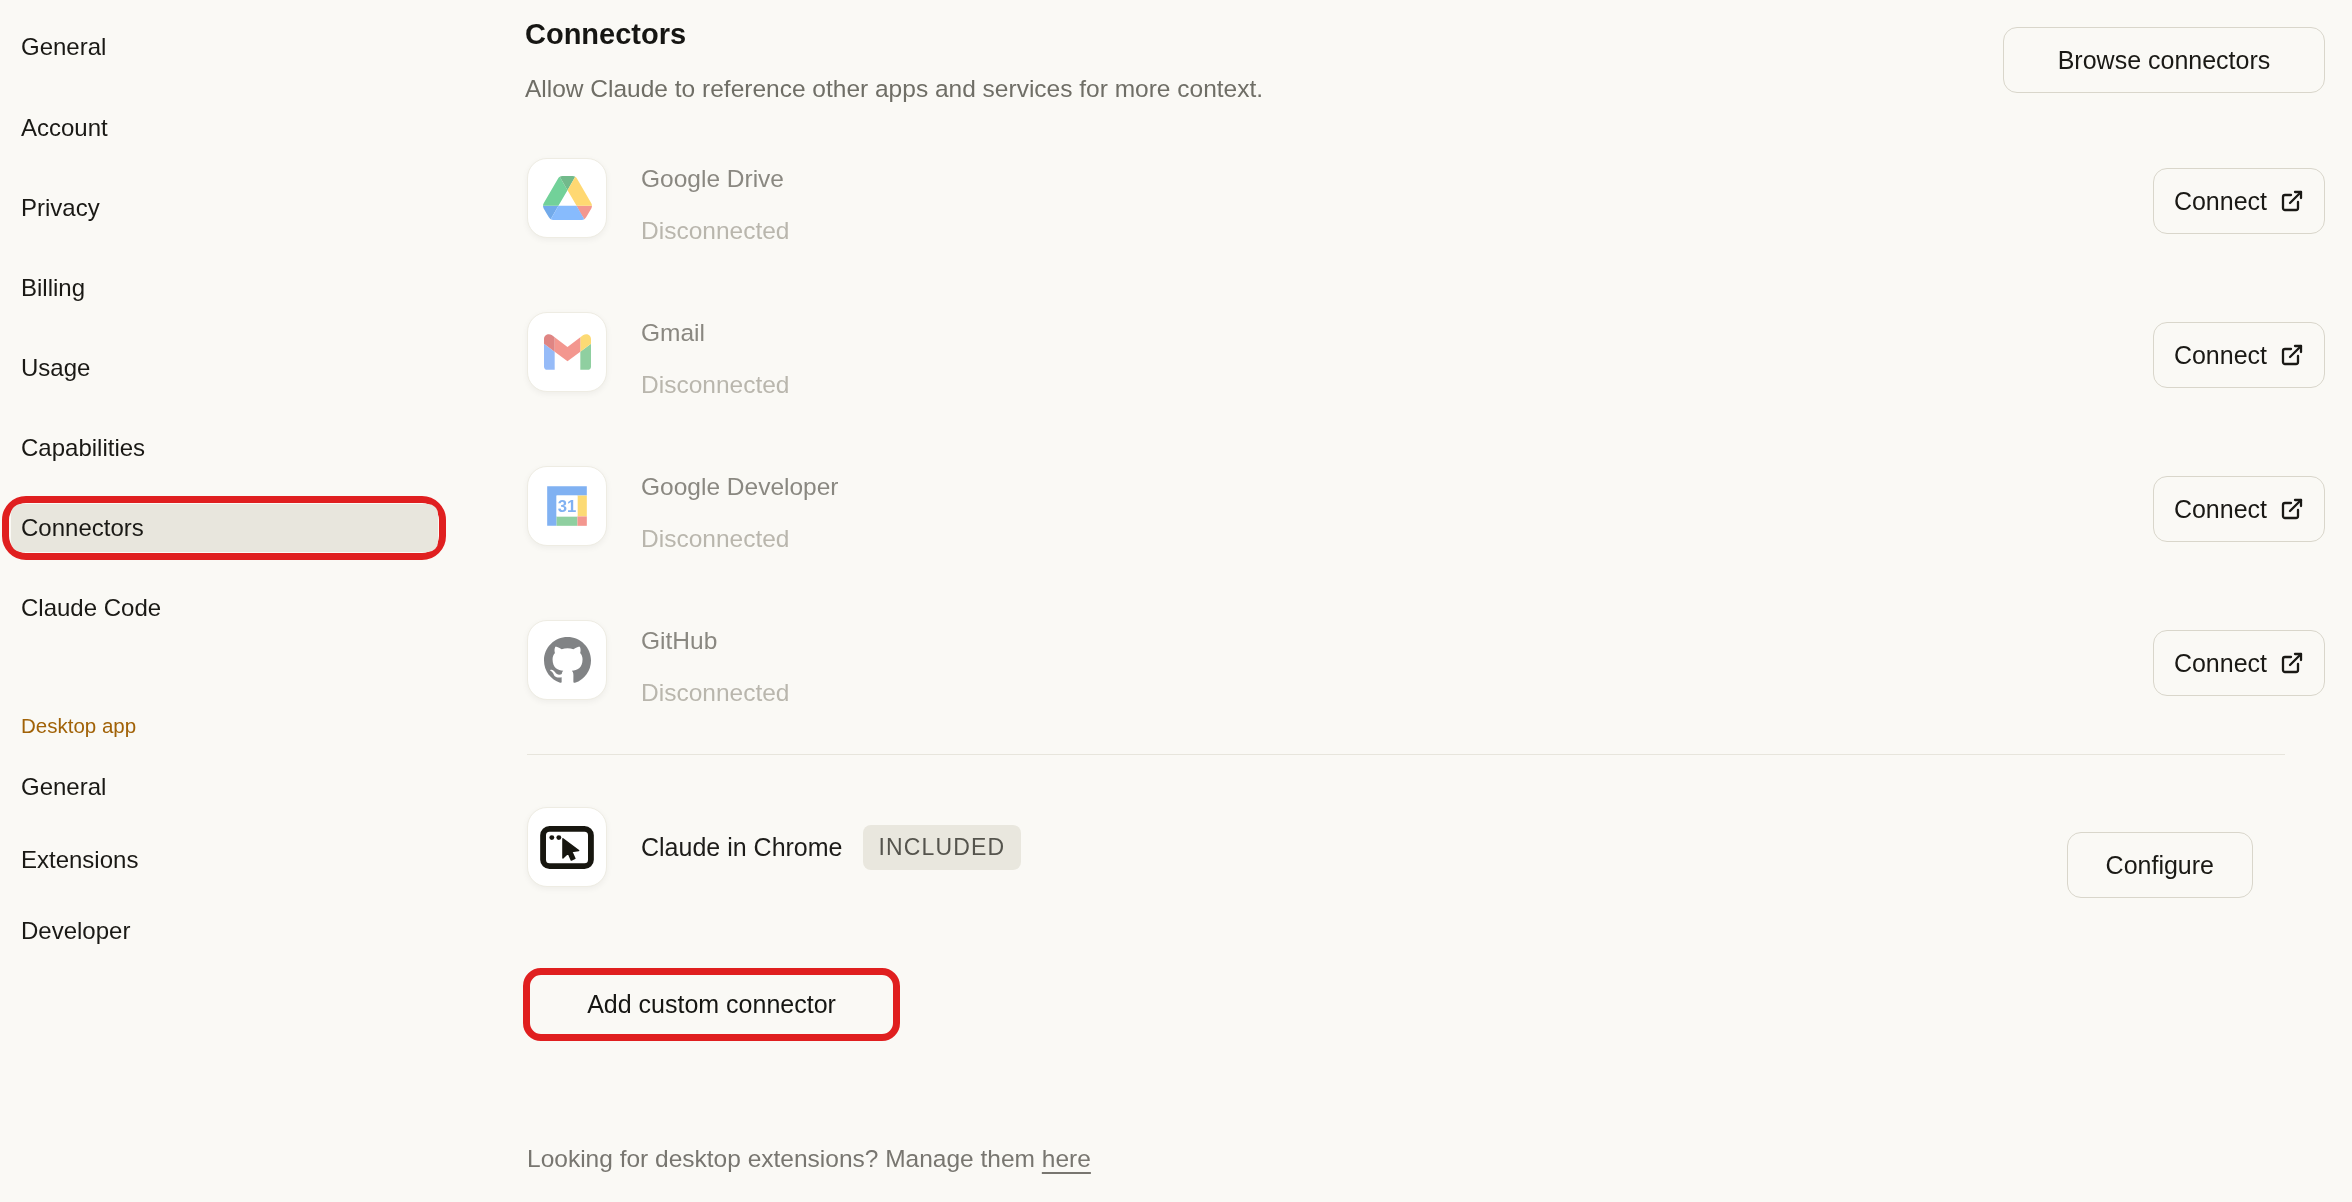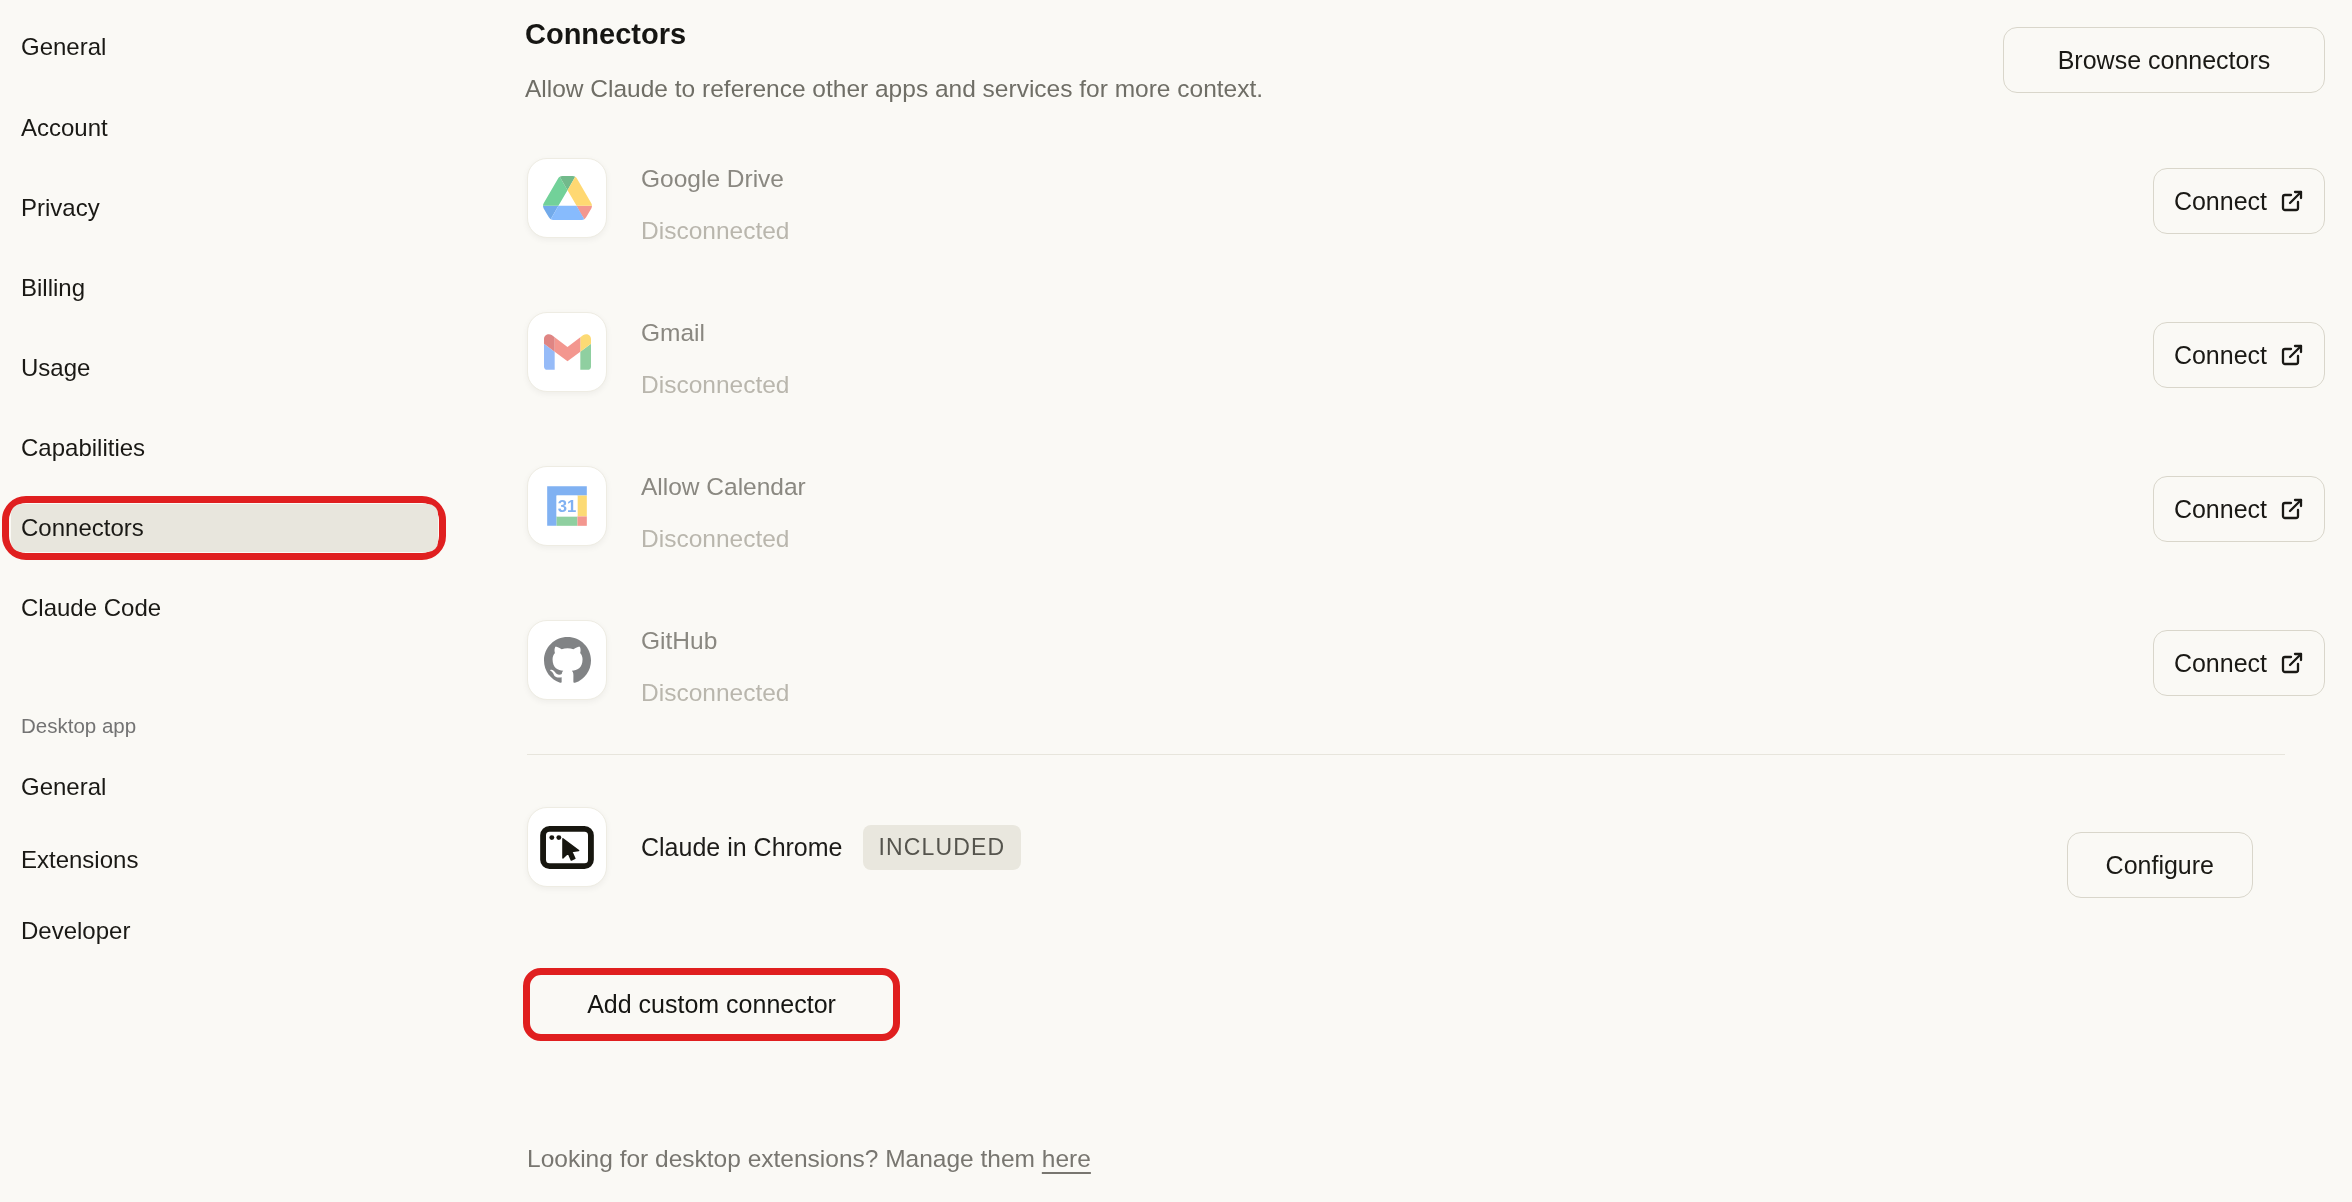--- a/index.html
+++ b/index.html
@@ -20,21 +20,21 @@
 
   
   .sidebar{position:absolute;left:0;top:0;width:470px;height:100%;}
   .side-item{
     position:absolute;left:21px;transform:translateY(-50%);
     font-size:24px;line-height:44px;height:44px;color:var(--text-dark);
     white-space:nowrap;cursor:pointer;
   }
   .side-label{
     position:absolute;left:21px;transform:translateY(-50%);
-    font-size:20.5px;color:#737373;white-space:nowrap;
+    font-size:20.5px;color:#a16207;white-space:nowrap;
   }
   .annotation-ring{
     position:absolute;border:7px solid var(--annotation-red);
     border-radius:24px;pointer-events:none;
   }
   .side-pill{
     position:absolute;left:11px;top:504px;width:427px;height:48px;
     background:var(--selected-pill);border-radius:10px;
     display:flex;align-items:center;cursor:pointer;
   }
@@ -182,21 +182,21 @@
         <svg width="48" height="48" viewBox="0 0 46 46" xmlns="http://www.w3.org/2000/svg">
           <path fill="#1a73e8" d="M4 4h38v9H13v29H4z"></path>
           <rect fill="#fbbc04" x="33" y="13" width="9" height="20"></rect>
           <rect fill="#34a853" x="13" y="33" width="20" height="9"></rect>
           <rect fill="#ea4335" x="33" y="33" width="9" height="9"></rect>
           <rect fill="#ffffff" x="13" y="13" width="20" height="20"></rect>
           <text x="23" y="29" text-anchor="middle" font-size="16" font-weight="bold" fill="#1a73e8" font-family="Liberation Sans, sans-serif">31</text>
         </svg>
       </div>
       <div class="row-text">
-        <div class="row-name">Allow Calendar</div>
+        <div class="row-name">Google Developer</div>
         <div class="row-status">Disconnected</div>
       </div>
       <button class="btn btn-row" style="top:10px">
         <span>Connect</span>
         <svg class="ext-icon" viewBox="0 0 24 24" fill="none" stroke="#1a1915" stroke-width="2.3" stroke-linecap="round" stroke-linejoin="round">
             <path d="M18 13v6a2 2 0 0 1-2 2H5a2 2 0 0 1-2-2V8a2 2 0 0 1 2-2h6"></path>
             <polyline points="15 3 21 3 21 9"></polyline>
             <line x1="10" y1="14" x2="21" y2="3"></line>
           </svg>
       </button>

